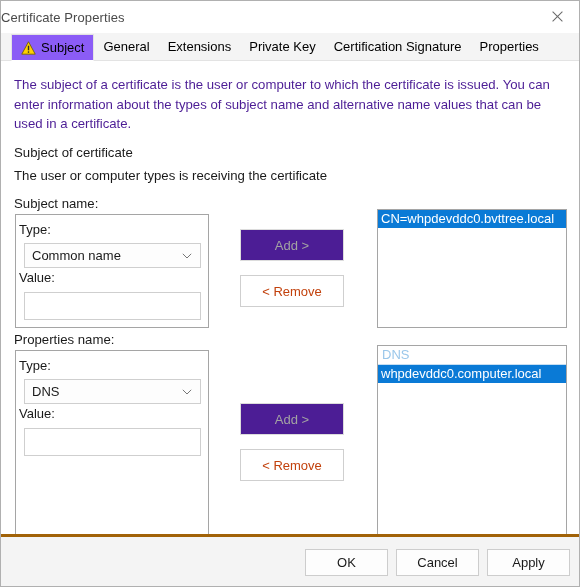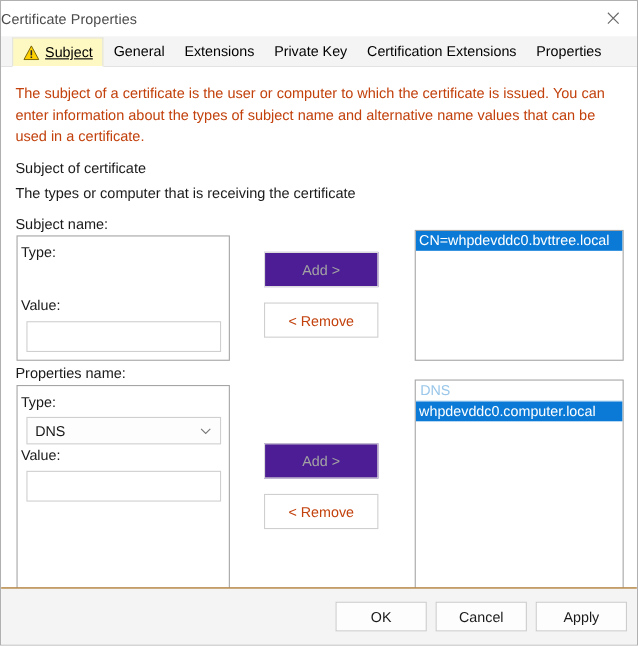--- a/index.html
+++ b/index.html
@@ -68,27 +68,26 @@
     align-items: center;
     padding: 0 9px;
     font-size: 13px;
     color: #000000;
     background: transparent;
     box-sizing: border-box;
     cursor: default;
     white-space: nowrap;
   }
   .tab.active {
-    background: #fef9c3;
+    background: #8b5cf6;
     border-left: 1px solid #e3e3e3;
     border-right: 1px solid #e3e3e3;
     border-top: 1px solid #e3e3e3;
     border-bottom: 1px solid #ffffff;
     margin-bottom: -1px;
-    text-decoration: underline;
   }
   .warn-icon {
     width: 15px;
     height: 14px;
     margin-right: 5px;
     flex: none;
     display: block;
   }
 
   
@@ -99,21 +98,21 @@
     bottom: 52px;
     background: #ffffff;
   }
   .desc {
     position: absolute;
     left: 13px;
     top: 14px;
     width: 552px;
     font-size: 13.2px;
     line-height: 19.5px;
-    color: #c2410c;
+    color: #4c1d95;
   }
   .section-head {
     position: absolute;
     left: 13px;
     font-size: 13.2px;
     color: #1a1a1a;
   }
   .sh1 { top: 84px; }
   .sh2 { top: 107px; }
   .field-label {
@@ -248,21 +247,21 @@
   }
 
   
   .footer {
     position: absolute;
     left: 0;
     bottom: 0;
     width: 100%;
     height: 52px;
     background: #f4f4f4;
-    border-top: 1px solid #a16207;
+    border-top: 3px solid #a16207;
     box-sizing: border-box;
   }
   .footer-btn {
     position: absolute;
     top: 12px;
     width: 83px;
     height: 27px;
     box-sizing: border-box;
     background: #fdfdfd;
     border: 1px solid #cdcdcd;
@@ -303,38 +302,44 @@
     <div class="tab">
       <span>General</span>
     </div>
     <div class="tab">
       <span>Extensions</span>
     </div>
     <div class="tab">
       <span>Private Key</span>
     </div>
     <div class="tab">
-      <span>Certification Extensions</span>
+      <span>Certification Signature</span>
     </div>
     <div class="tab">
       <span>Properties</span>
     </div>
   </div>
 
   <div class="content">
 
     <div class="desc">The subject of a certificate is the user or computer to which the certificate is issued. You can enter information about the types of subject name and alternative name values that can be used in a certificate.</div>
 
     <div class="section-head sh1">Subject of certificate</div>
-    <div class="section-head sh2">The types or computer that is receiving the certificate</div>
+    <div class="section-head sh2">The user or computer types is receiving the certificate</div>
 
     <div class="field-label fl-subject">Subject name:</div>
 
     <div class="groupbox gb-subject">
       <div class="inner-label lbl-type">Type:</div>
+      <div class="combo">
+        <span class="combo-text">Common name</span>
+        <svg class="chev" width="10" height="6" viewBox="0 0 10 6">
+          <path d="M0.8 0.8 L5 5 L9.2 0.8" stroke="#777777" stroke-width="1" fill="none"></path>
+        </svg>
+      </div>
       <div class="inner-label lbl-value">Value:</div>
       <div class="textbox"></div>
     </div>
 
     <div class="midbtn btn-add1">Add &gt;</div>
     <div class="midbtn enabled btn-remove1">&lt; Remove</div>
 
     <div class="listbox lb-subject">
       <div class="list-item selected">CN=whpdevddc0.bvttree.local</div>
     </div>

